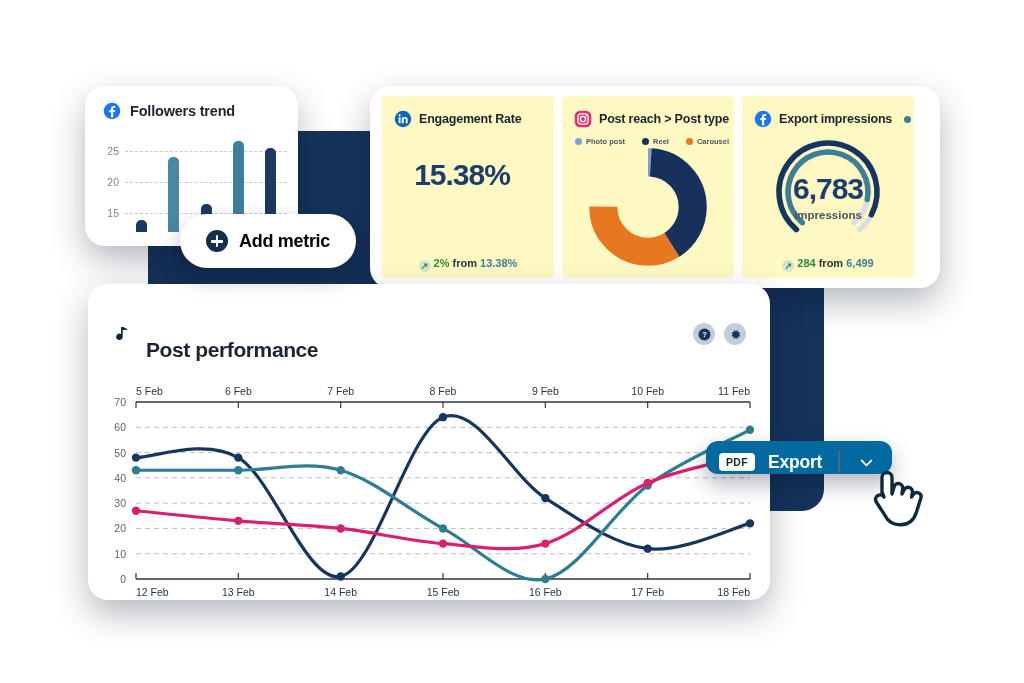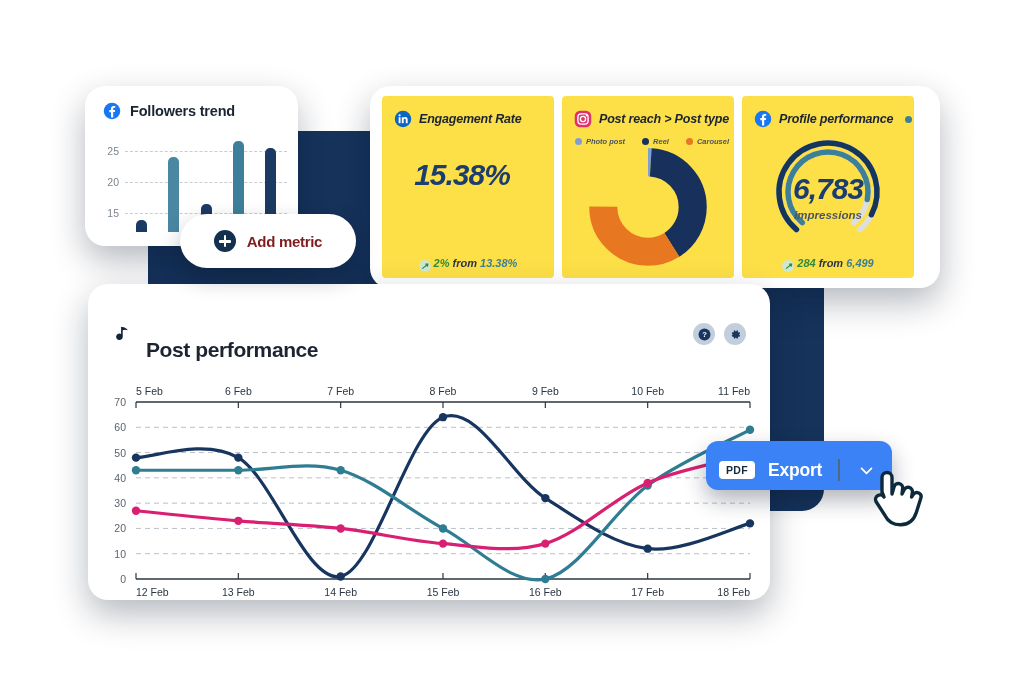--- a/index.html
+++ b/index.html
@@ -38,22 +38,22 @@
   .gridline{position:absolute;left:0;right:0;height:0;
     border-top:1px dashed #c7cdd4;}
   .ylab{position:absolute;left:0;width:24px;text-align:right;
     font-size:10.5px;color:#7c858f;transform:translateY(-50%);}
   .bar{position:absolute;bottom:0;width:11px;border-radius:5px 5px 0 0;}
 
   
   #metrics-card{left:370px;top:86px;width:570px;height:202px;padding:0;}
   .metrics-row{display:flex;height:100%;gap:0;padding:10px 12px;box-sizing:border-box;}
   .metric{
-    background:#fde047;border-radius:4px;position:relative;
-    flex:0 0 auto;height:100%;box-sizing:border-box;font-style:italic;
+    background:#fef9c3;border-radius:4px;position:relative;
+    flex:0 0 auto;height:100%;box-sizing:border-box;
   }
   .m1{width:172px;}
   .m2{width:172px;margin-left:8px;}
   .m3{width:172px;margin-left:8px;}
   .metric .card-head{padding:14px 0 0 12px;gap:7px;}
   .metric .card-title{font-size:12.5px;}
   .title-dot{width:7px;height:7px;border-radius:50%;background:#3d7f96;margin-left:5px;}
 
   .big-value{
     position:absolute;left:0;right:12px;top:62px;text-align:center;
@@ -99,38 +99,38 @@
   }
   #add-metric .plus{
     width:22px;height:22px;border-radius:50%;background:#14304f;
     position:relative;flex:0 0 auto;
   }
   #add-metric .plus:before,#add-metric .plus:after{
     content:"";position:absolute;background:#fff;border-radius:1px;
   }
   #add-metric .plus:before{left:5px;right:5px;top:10px;height:2.5px;}
   #add-metric .plus:after{top:5px;bottom:5px;left:9.75px;width:2.5px;}
-  #add-metric .lbl{font-size:15px;font-weight:bold;color:#7f1d1d;letter-spacing:-.3px;}
+  #add-metric .lbl{font-size:18px;font-weight:bold;color:#000000;letter-spacing:-.3px;}
 
   
   #perf-card{left:88px;top:284px;width:682px;height:316px;}
   .perf-head{display:flex;align-items:center;padding:22px 24px 0 24px;}
   .perf-title{font-size:21px;font-weight:bold;color:#1b2430;letter-spacing:-.4px;margin-left:12px;margin-top:32px;}
   .perf-actions{margin-left:auto;display:flex;gap:9px;}
   .rnd-btn{
     width:22px;height:22px;border-radius:50%;background:#c3cedd;border:none;
     display:flex;align-items:center;justify-content:center;cursor:pointer;padding:0;
   }
 
   .chart-area{position:relative;margin:12px 0 0 0;width:682px;height:235px;}
 
   
   #export-btn{
-    position:absolute;left:706px;top:441px;width:186px;height:49px;
-    background:#3b82f6;border-radius:12px;border:none;
+    position:absolute;left:706px;top:441px;width:186px;height:33px;
+    background:#0369a1;border-radius:12px;border:none;
     display:flex;align-items:center;cursor:pointer;padding:9px 0 0 13px;
     box-shadow:0 10px 22px rgba(8,20,40,.32);
   }
   #export-btn .pdf{
     background:#fff;color:#13293c;font-size:10.5px;font-weight:bold;
     border-radius:4px;padding:4px 7px;line-height:1;letter-spacing:.3px;
   }
   #export-btn .etxt{color:#fff;font-size:17.5px;font-weight:bold;margin-left:13px;letter-spacing:-.2px;}
   #export-btn .sep{width:1.5px;height:22px;background:#51697a;margin-left:16px;}
   #export-btn .chev{margin-left:18px;display:flex;}
@@ -224,21 +224,21 @@
             </svg>
         </div>
       </div>
 
       <div class="metric m3">
         <div class="card-head">
           <svg class="ico" viewBox="0 0 24 24">
             <circle cx="12" cy="12" r="11" fill="#1877F2"></circle>
             <path d="M13.6 20.4v-7h2.2l.4-2.7h-2.6V9c0-.8.2-1.3 1.3-1.3h1.4V5.3c-.3 0-1.1-.1-2.1-.1-2.1 0-3.5 1.3-3.5 3.6v2h-2.3v2.7h2.3v7h2.9z" fill="#fff"></path>
           </svg>
-          <span class="card-title">Profile performance</span>
+          <span class="card-title">Export impressions</span>
           <span class="title-dot"></span>
         </div>
         <div class="gauge-wrap">
           <svg width="126" height="112" viewBox="0 0 126 112" id="gauge-svg">
               <path d="M 31.503407125359573 97.53617771282993 A 49 49 0 1 1 94.49659287464044 97.53617771282991" fill="none" stroke="#dcdfe2" stroke-width="5.5" stroke-linecap="round"></path>
               <path d="M 37.288495612538426 90.64177772475912 A 40 40 0 1 1 88.71150438746159 90.64177772475911" fill="none" stroke="#dcdfe2" stroke-width="5.5" stroke-linecap="round"></path>
               <path d="M 31.503407125359573 97.53617771282993 A 49 49 0 1 1 106.42397538232953 82.70150572087323" fill="none" stroke="#15355c" stroke-width="5.5" stroke-linecap="round"></path>
               <path d="M 37.288495612538426 90.64177772475912 A 40 40 0 1 1 102.29149002914755 67.49525258342901" fill="none" stroke="#3d7f96" stroke-width="5.5" stroke-linecap="round"></path>
             </svg>
         </div>

